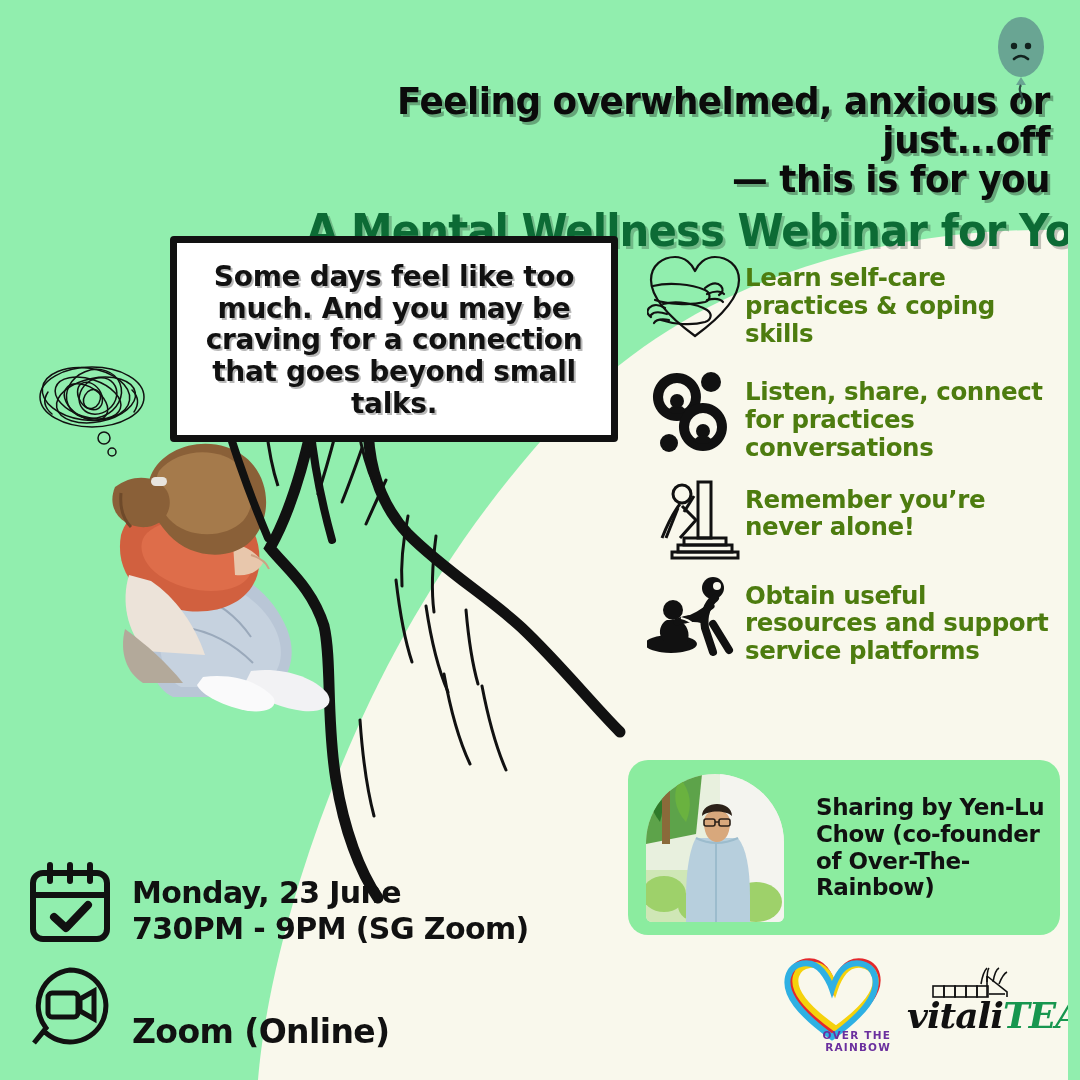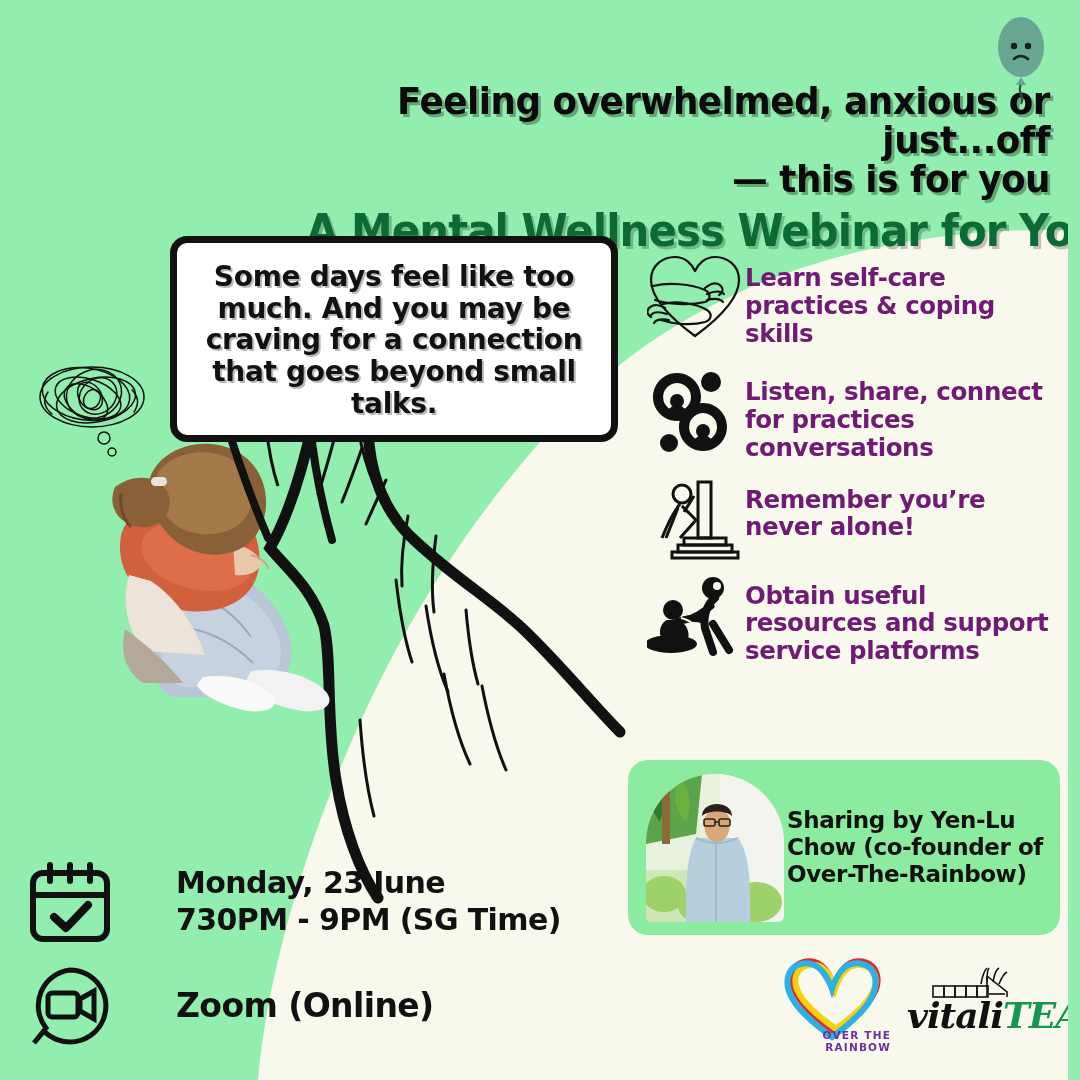--- a/index.html
+++ b/index.html
@@ -53,21 +53,21 @@
   .scribble{position:absolute;left:28px;top:352px;z-index:9;}
 
   
   .girl{position:absolute;left:55px;top:415px;width:300px;height:310px;z-index:10;}
 
   
   .bubble{
     position:absolute;left:170px;top:236px;width:448px;z-index:13;
     background:#ffffff;
     border:7px solid #111;
-    border-radius:17px;
+    border-radius:4px;
     box-sizing:border-box;
     padding:18px 14px 16px 14px;
   }
   .bubble-text{
     font-family:"DejaVu Sans", sans-serif;
     font-weight:bold;
     font-size:28px;
     line-height:1.13;
     text-align:center;
     color:#111;
@@ -83,45 +83,45 @@
   
   .features{position:absolute;left:645px;top:250px;width:420px;z-index:11;}
   .feature{display:flex;align-items:flex-start;margin-bottom:16px;}
   .feature:nth-child(3){margin-bottom:10px;}
   .f-icon{width:100px;min-width:100px;height:96px;display:flex;align-items:center;justify-content:center;}
   .f-text{
     font-family:"DejaVu Sans", sans-serif;
     font-weight:bold;
     font-size:24.5px;
     line-height:1.14;
-    color:#701a75;
+    color:#4d7c0f;
     letter-spacing:-0.4px;
     padding-top:14px;
   }
   .feature.sm .f-icon{height:80px;}
   .feature.sm .f-text{padding-top:8px;}
 
   
   .speaker-card{
     position:absolute;left:628px;top:760px;width:432px;height:175px;
     background:#8bec9f;border-radius:20px;z-index:11;
     display:flex;align-items:center;padding:0 0 0 18px;box-sizing:border-box;
   }
   .speaker-photo{
     width:138px;height:148px;border-radius:69px 69px 6px 6px;
     overflow:hidden;position:relative;flex:0 0 auto;
   }
   .speaker-name{
     font-family:"DejaVu Sans", sans-serif;
     font-weight:bold;font-size:23px;line-height:1.16;color:#111;
-    margin-left:3px;letter-spacing:-0.4px;
-  }
-
-  
-  .detail-row{position:absolute;display:flex;align-items:center;z-index:11;gap:44px;}
+    margin-left:32px;letter-spacing:-0.4px;
+  }
+
+  
+  .detail-row{position:absolute;display:flex;align-items:flex-end;z-index:11;}
   .detail-date{left:24px;top:856px;}
   .detail-zoom{left:24px;top:960px;}
   .d-icon{width:92px;min-width:92px;height:92px;display:flex;align-items:center;justify-content:center;}
   .d-text{
     font-family:"DejaVu Sans", sans-serif;
     font-weight:bold;font-size:30px;line-height:1.22;color:#111;
     margin-left:16px;letter-spacing:-0.6px;white-space:nowrap;
   }
   .detail-zoom .d-text{font-size:33px;}
 
@@ -352,21 +352,21 @@
         <g fill="none" stroke="#111" stroke-width="6" stroke-linecap="round">
           <rect x="5" y="12" width="74" height="66" rx="10"></rect>
           <path d="M5 34 H79"></path>
           <path d="M22 4 V20 M42 4 V20 M62 4 V20"></path>
           <path d="M26 56 L38 67 L60 44" stroke-width="8" stroke-linejoin="round"></path>
         </g>
       </svg>
     </div>
     <div class="d-text">
       <div>Monday, 23 June</div>
-      <div>730PM - 9PM (SG Time)</div>
+      <div>730PM - 9PM (SG Zoom)</div>
     </div>
   </div>
 
   <div class="detail-row detail-zoom">
     <div class="d-icon">
       <svg width="84" height="82" viewBox="0 0 84 82">
         <g fill="none" stroke="#111" stroke-width="5">
           <path d="M42 5 a36 36 0 1 1 -26 61 L 6 78 L 18 63 A36 36 0 0 1 42 5 Z"></path>
           <rect x="20" y="28" width="30" height="24" rx="4"></rect>
           <path d="M52 34 L66 26 V54 L52 46 Z"></path>

